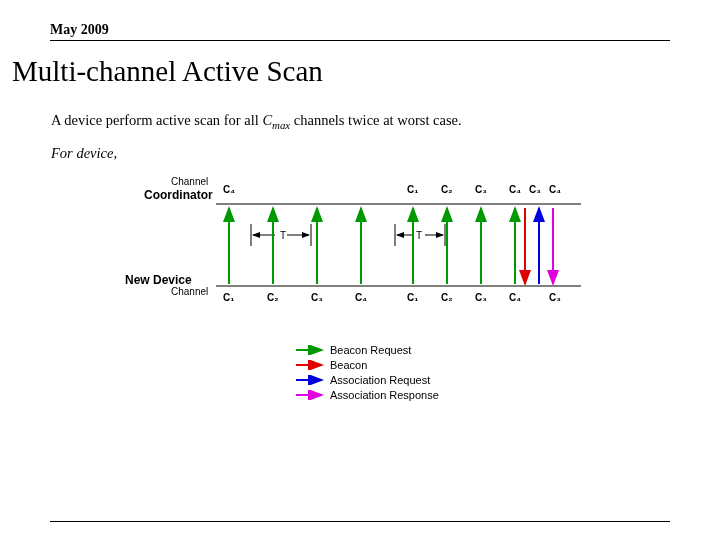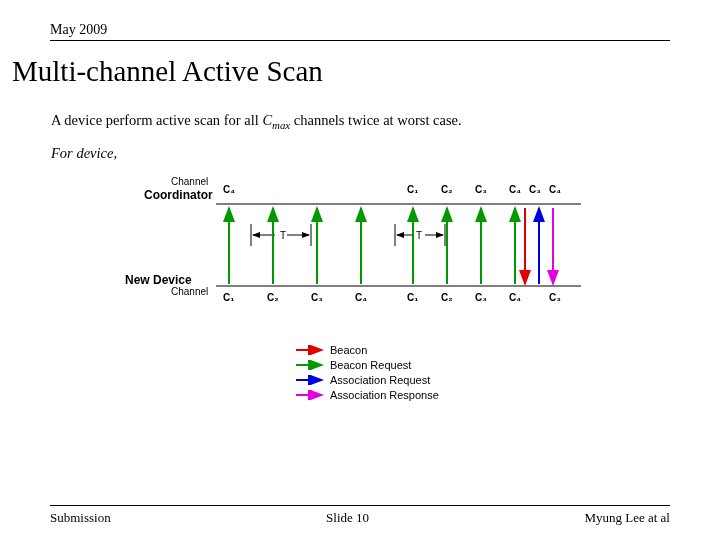--- a/index.html
+++ b/index.html
@@ -1,16 +1,16 @@
 <!DOCTYPE html>
 <html><head>
 <meta charset="utf-8">
 <style>
 body{margin:0;font-family:"Times New Roman",serif;background:#fff;color:#000;width:720px;height:540px;position:relative}
-.hdr{display:flex;padding:22px 50px 2px;font-weight:normal;font-size:14px}
+.hdr{display:flex;padding:22px 50px 2px;font-weight:bold;font-size:14px}
 .rule{border-top:1.5px solid #000;margin:0 50px}
 .title{text-align:left;font-size:29px;margin:14px 12px 24px}
 .body{padding:0 51px;font-size:14.5px}
 .ex{font-style:italic}
 sub{font-size:.75em}
 .diag{position:relative;height:172px;margin-top:6px}
 .lbl{position:absolute;font-family:Arial,sans-serif;font-size:10px}
 .ch{position:absolute;font-family:Arial,sans-serif;font-size:10px;font-weight:bold}
 svg{position:absolute;left:0;top:0}
 .leg{margin:4px 0 0 245px;font-family:Arial,sans-serif;font-size:11px}
@@ -94,45 +94,40 @@
 </g>
 <line x1="474" y1="40" x2="474" y2="116" stroke="#e00000" stroke-width="2" marker-end="url(#ah)"></line>
 <line x1="488" y1="116" x2="488" y2="40" stroke="#0000e0" stroke-width="2" marker-end="url(#ah)"></line>
 <line x1="502" y1="40" x2="502" y2="116" stroke="#e000e0" stroke-width="2" marker-end="url(#ah)"></line>
 </svg>
 </div>
 
 <div class="leg">
 <div>
         <svg width="28" height="10">
+          <line x1="0" y1="5" x2="26" y2="5" stroke="#009a00" stroke-width="2" marker-end="url(#ah)"></line>
+        </svg>
+        <span>Beacon Request</span>
+      </div>
+<div>
+        <svg width="28" height="10">
           <line x1="0" y1="5" x2="26" y2="5" stroke="#e00000" stroke-width="2" marker-end="url(#ah)"></line>
         </svg>
         <span>Beacon</span>
-      </div>
-<div>
-        <svg width="28" height="10">
-          <line x1="0" y1="5" x2="26" y2="5" stroke="#009a00" stroke-width="2" marker-end="url(#ah)"></line>
-        </svg>
-        <span>Beacon Request</span>
       </div>
 <div>
         <svg width="28" height="10">
           <line x1="0" y1="5" x2="26" y2="5" stroke="#0000e0" stroke-width="2" marker-end="url(#ah)"></line>
         </svg>
         <span>Association Request</span>
       </div>
 <div>
         <svg width="28" height="10">
           <line x1="0" y1="5" x2="26" y2="5" stroke="#e000e0" stroke-width="2" marker-end="url(#ah)"></line>
         </svg>
         <span>Association Response</span>
       </div>
 </div>
 </div>
 
 <div class="ftr">
 <div class="rule"></div>
-<div class="ftr-row">
-      <span>Submission</span>
-      <span>Slide 10</span>
-      <span>Myung Lee at al</span>
-    </div>
 </div>
 
 </body></html>

